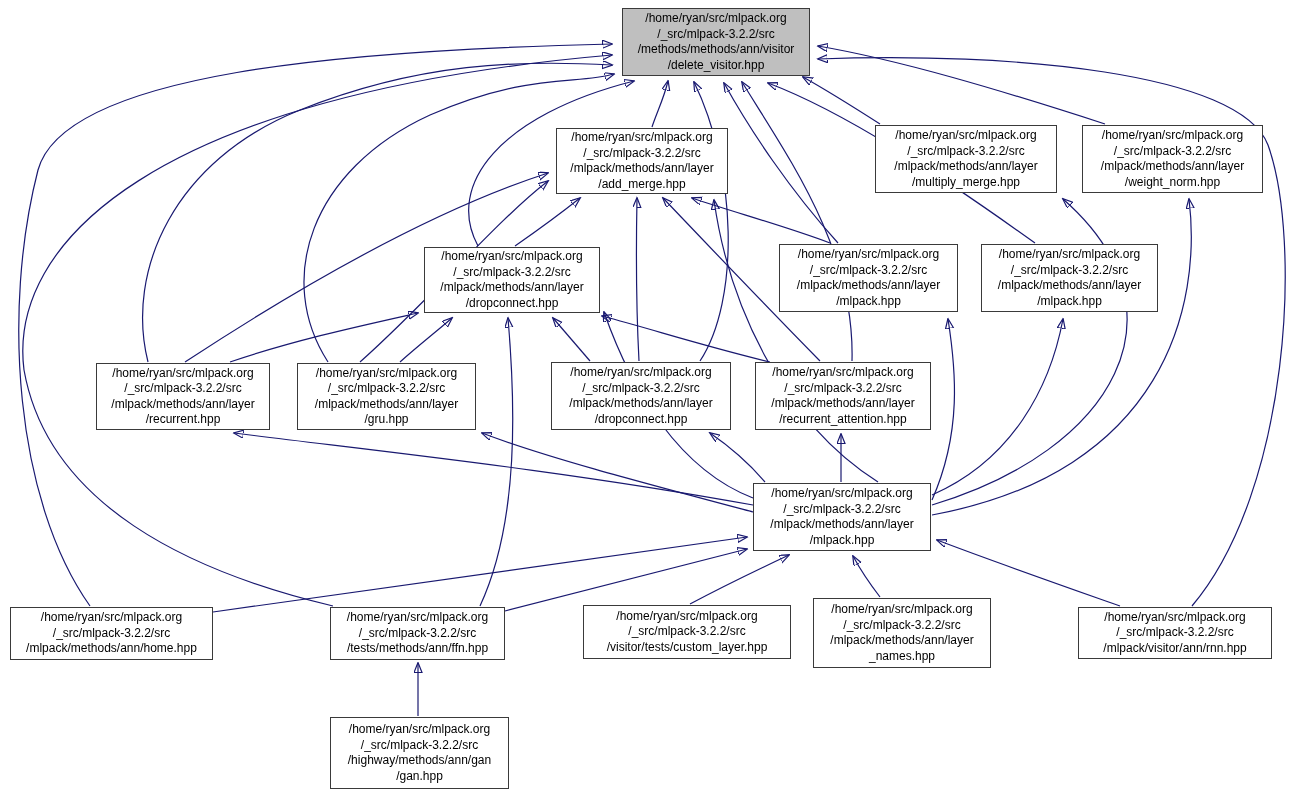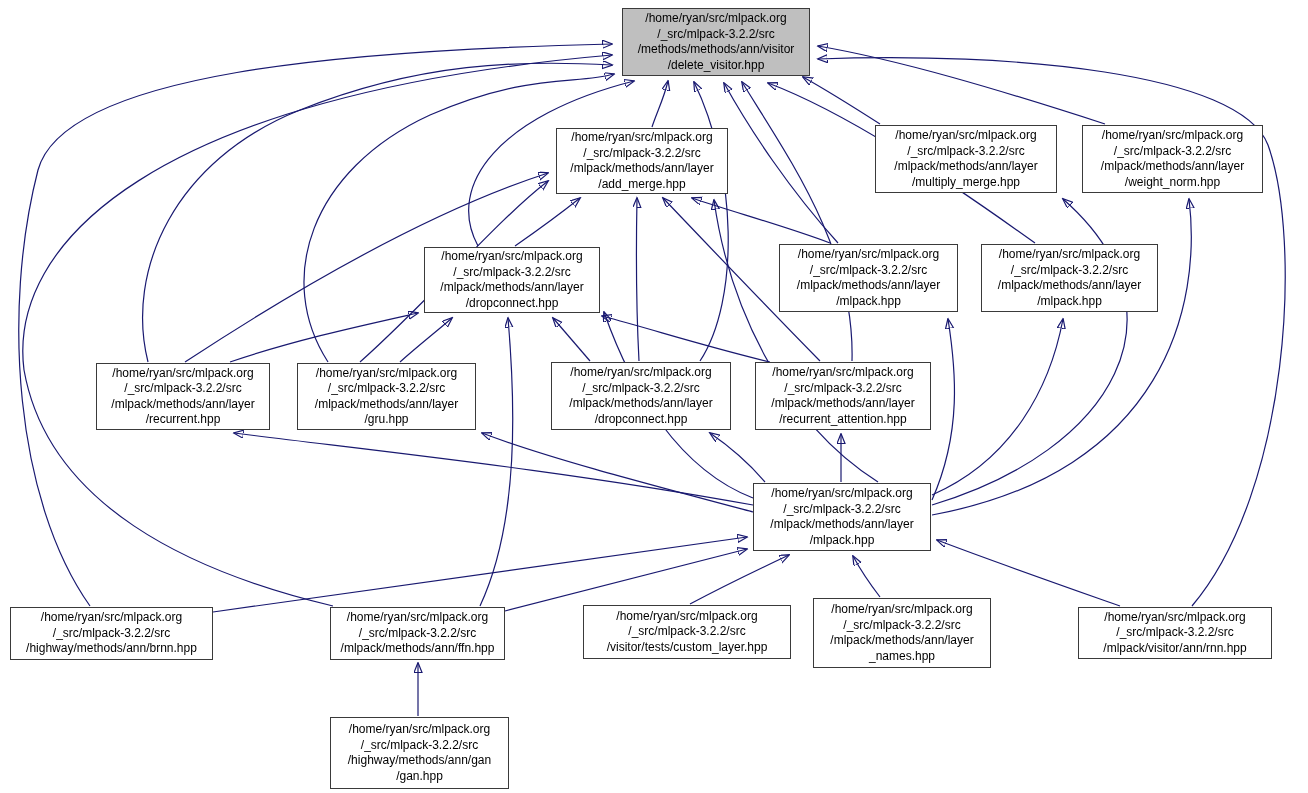--- a/index.html
+++ b/index.html
@@ -165,27 +165,27 @@
   <div class="node" style="left:753px;top:483px;width:178px;height:68px;">
     <span>/home/ryan/src/mlpack.org</span>
     <span>/_src/mlpack-3.2.2/src</span>
     <span>/mlpack/methods/ann/layer</span>
     <span>/mlpack.hpp</span>
   </div>
 
   <div class="node" style="left:10px;top:607px;width:203px;height:53px;">
     <span>/home/ryan/src/mlpack.org</span>
     <span>/_src/mlpack-3.2.2/src</span>
-    <span>/highway/methods/ann/brnn.hpp</span>
+    <span>/mlpack/methods/ann/home.hpp</span>
   </div>
 
   <div class="node" style="left:330px;top:607px;width:175px;height:53px;">
     <span>/home/ryan/src/mlpack.org</span>
     <span>/_src/mlpack-3.2.2/src</span>
-    <span>/mlpack/methods/ann/ffn.hpp</span>
+    <span>/tests/methods/ann/ffn.hpp</span>
   </div>
 
   <div class="node" style="left:583px;top:605px;width:208px;height:54px;">
     <span>/home/ryan/src/mlpack.org</span>
     <span>/_src/mlpack-3.2.2/src</span>
     <span>/visitor/tests/custom_layer.hpp</span>
   </div>
 
   <div class="node" style="left:813px;top:598px;width:178px;height:70px;">
     <span>/home/ryan/src/mlpack.org</span>

